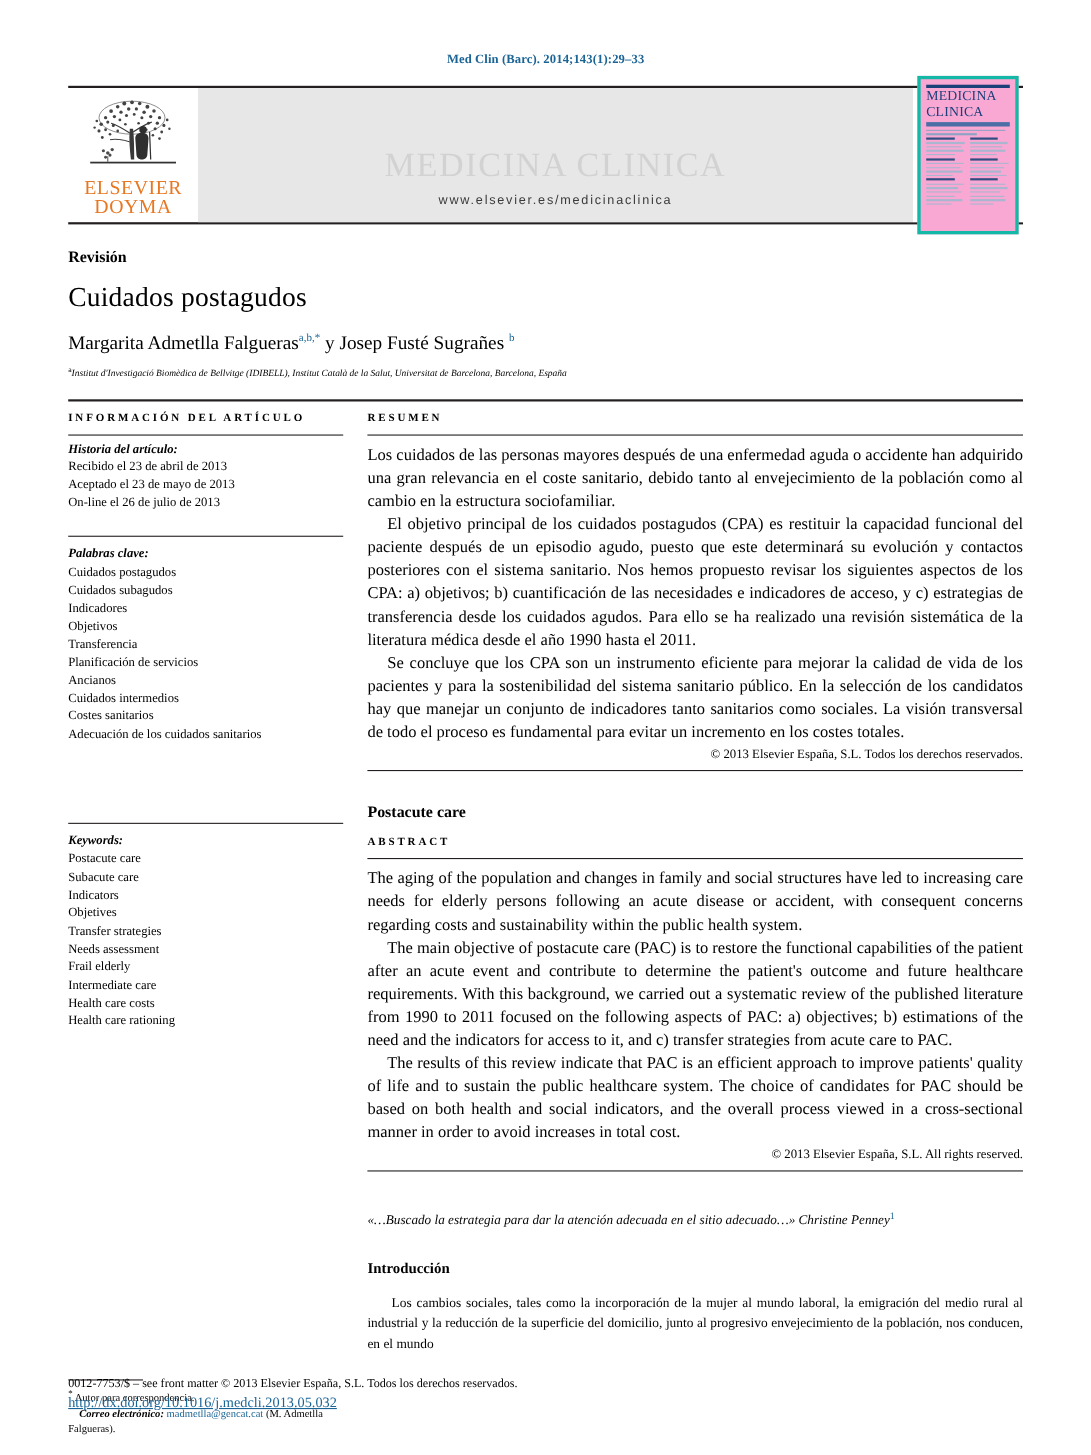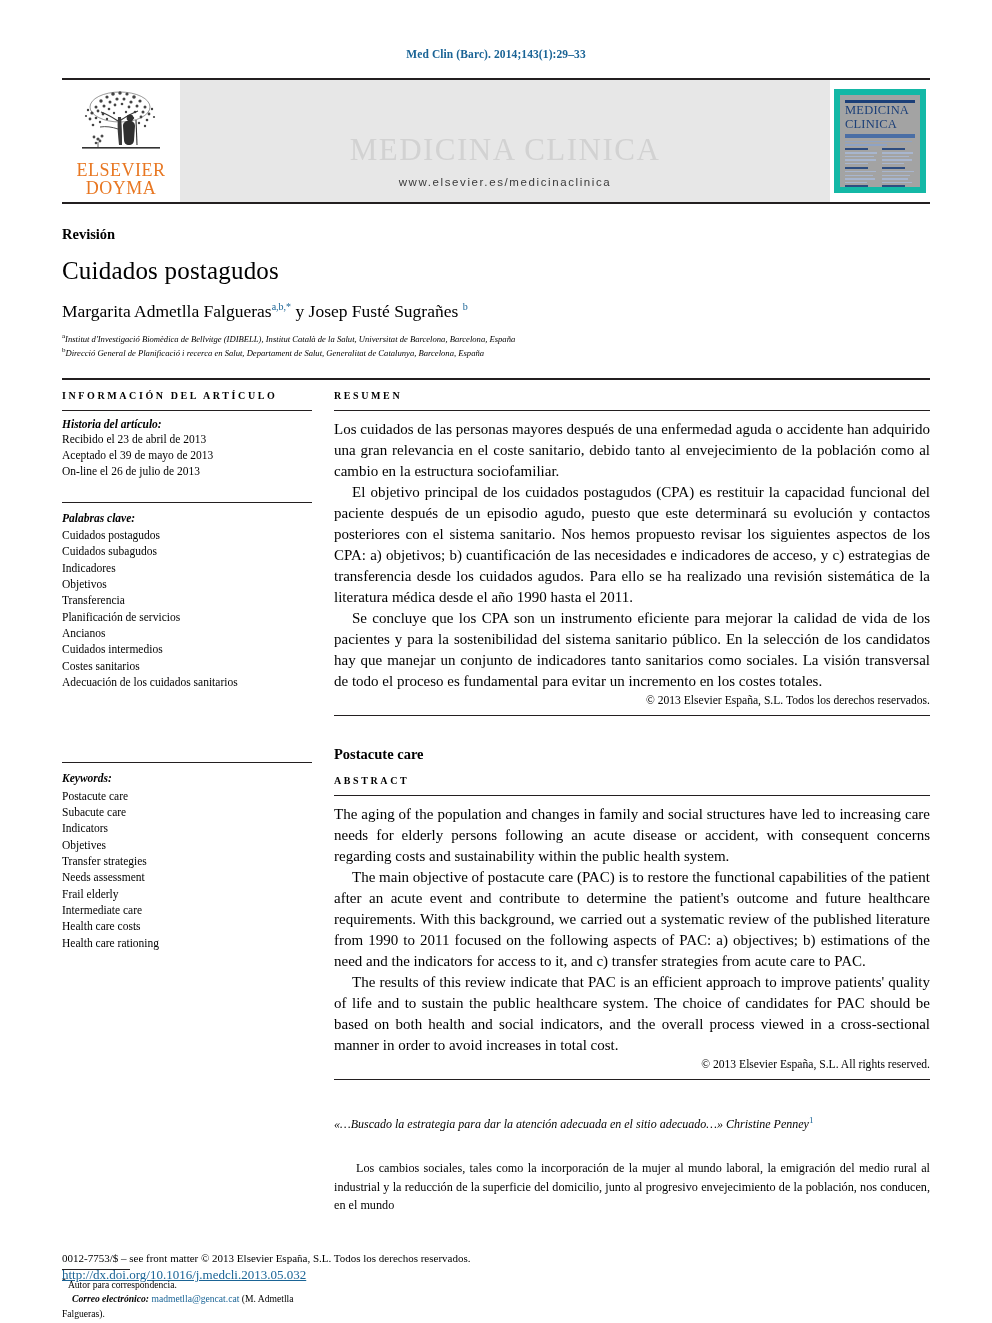--- a/index.html
+++ b/index.html
@@ -91,23 +91,23 @@
     width: 100px;
     flex: 0 0 100px;
     background: #fff;
     display: flex;
     align-items: center;
     justify-content: center;
     padding: 3px;
   }
   .cover-thumb {
     width: 92px;
-    height: 104px;
-    border: 6px solid #14b8a6;
-    background: #a3a3a3;
+    height: 144px;
+    border: 3px solid #14b8a6;
+    background: #f9a8d4;
     position: relative;
     overflow: hidden;
   }
   .cover-top-rule { height: 3px; background: #1b3f78; margin: 5px 5px 0 5px; }
   .cover-title {
     font-family: "Liberation Serif", serif;
     color: #1b3f78;
     font-size: 12.5px;
     line-height: 0.95;
     letter-spacing: 0.2px;
@@ -408,34 +408,31 @@
 
   <div class="article-head">
     <div class="section-kind">Revisión</div>
     <h1 class="article-title">Cuidados postagudos</h1>
     <div class="authors">
       <span>Margarita Admetlla Falgueras</span><sup>a,b,*</sup><span> y Josep Fusté Sugrañes </span><sup>b</sup>
     </div>
     <div class="affil">
       <sup>a</sup><span>Institut d'Investigació Biomèdica de Bellvitge (IDIBELL), Institut Català de la Salut, Universitat de Barcelona, Barcelona, España</span>
     </div>
-    <div class="affil">
-      <sup>b</sup><span>Direcció General de Planificació i recerca en Salut, Departament de Salut, Generalitat de Catalunya, Barcelona, España</span>
-    </div>
   </div>
 
   <div class="abstract-block">
 
     <div class="col-left">
       <div class="smallcaps-head">INFORMACIÓN DEL ARTÍCULO</div>
       <div class="rule-thin"></div>
       <div class="history-block">
         <div class="meta-label">Historia del artículo:</div>
         <div class="meta-line">Recibido el 23 de abril de 2013</div>
-        <div class="meta-line">Aceptado el 39 de mayo de 2013</div>
+        <div class="meta-line">Aceptado el 23 de mayo de 2013</div>
         <div class="meta-line">On-line el 26 de julio de 2013</div>
       </div>
       <div class="rule-thin"></div>
       <div class="kw-list">
         <div class="meta-label">Palabras clave:</div>
         <div>Cuidados postagudos</div>
         <div>Cuidados subagudos</div>
         <div>Indicadores</div>
         <div>Objetivos</div>
         <div>Transferencia</div>
@@ -495,20 +492,21 @@
           <span style="display:inline-block;padding-left:10px"></span><em>Correo electrónico:</em>
           <a class="link-blue" href="#">madmetlla@gencat.cat</a>
           <span>(M. Admetlla Falgueras).</span>
         </div>
       </div>
     </div>
     <div class="body-right">
       <div class="epigraph">
         <span>«…Buscado la estrategia para dar la atención adecuada en el sitio adecuado…» Christine Penney</span><sup>1</sup>
       </div>
+      <h2 class="h2-intro">Introducción</h2>
       <p class="body-para">Los cambios sociales, tales como la incorporación de la mujer al mundo laboral, la emigración del medio rural al industrial y la reducción de la superficie del domicilio, junto al progresivo envejecimiento de la población, nos conducen, en el mundo</p>
     </div>
   </div>
 
   <div class="page-footer">
 
     <div class="issn-line">0012-7753/$ – see front matter © 2013 Elsevier España, S.L. Todos los derechos reservados.</div>
     <div class="doi-line">
       <a href="#">http://dx.doi.org/10.1016/j.medcli.2013.05.032</a>
     </div>

